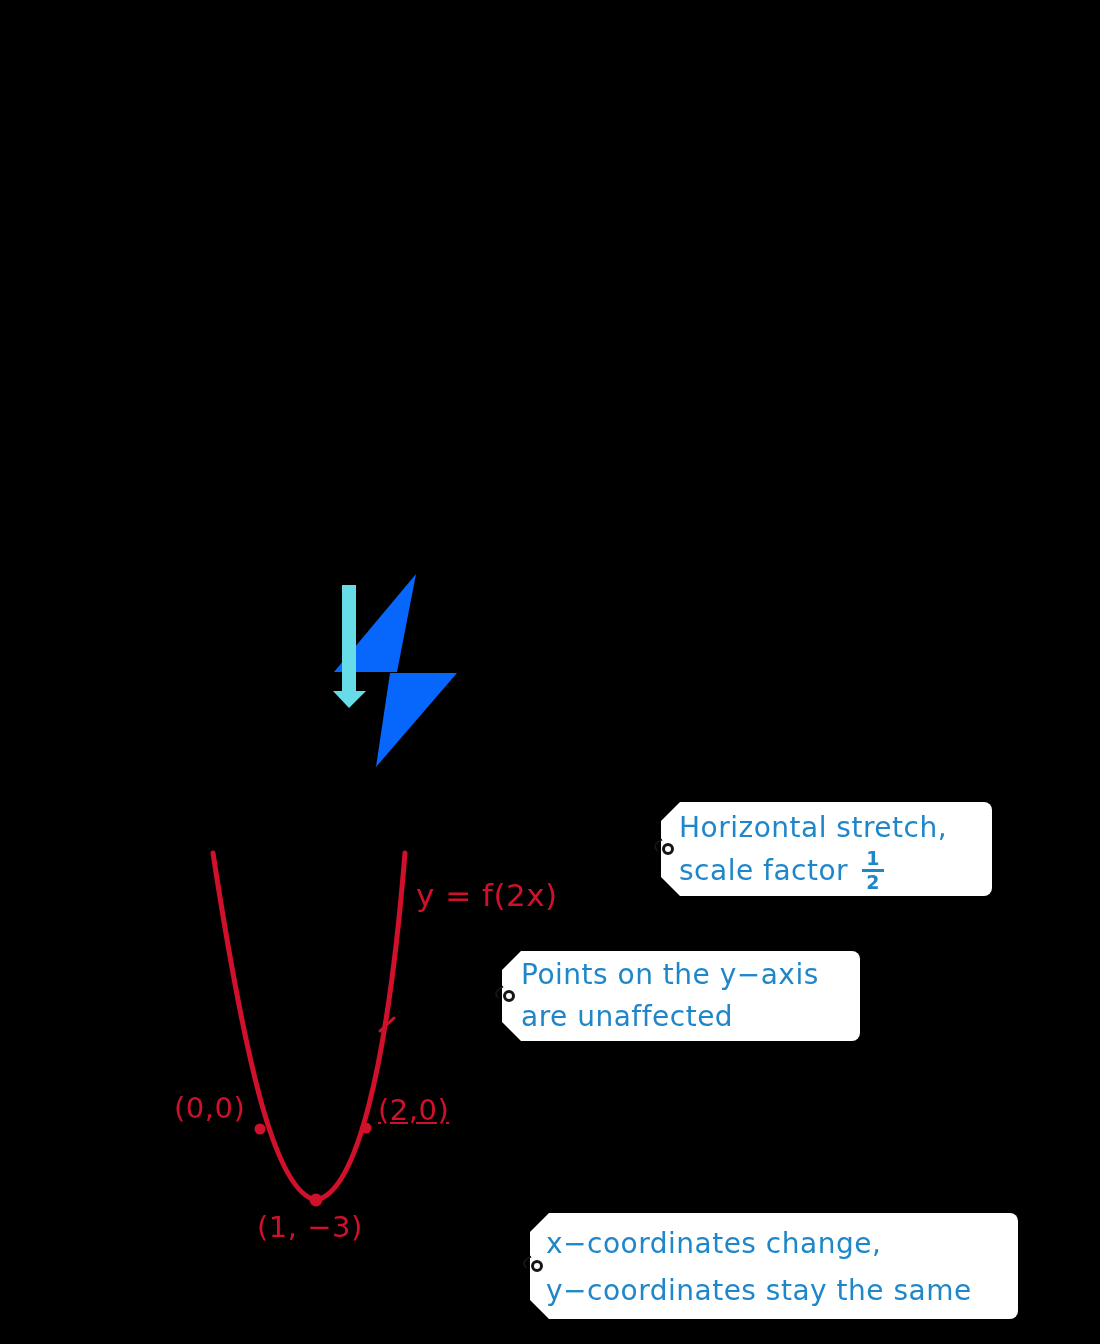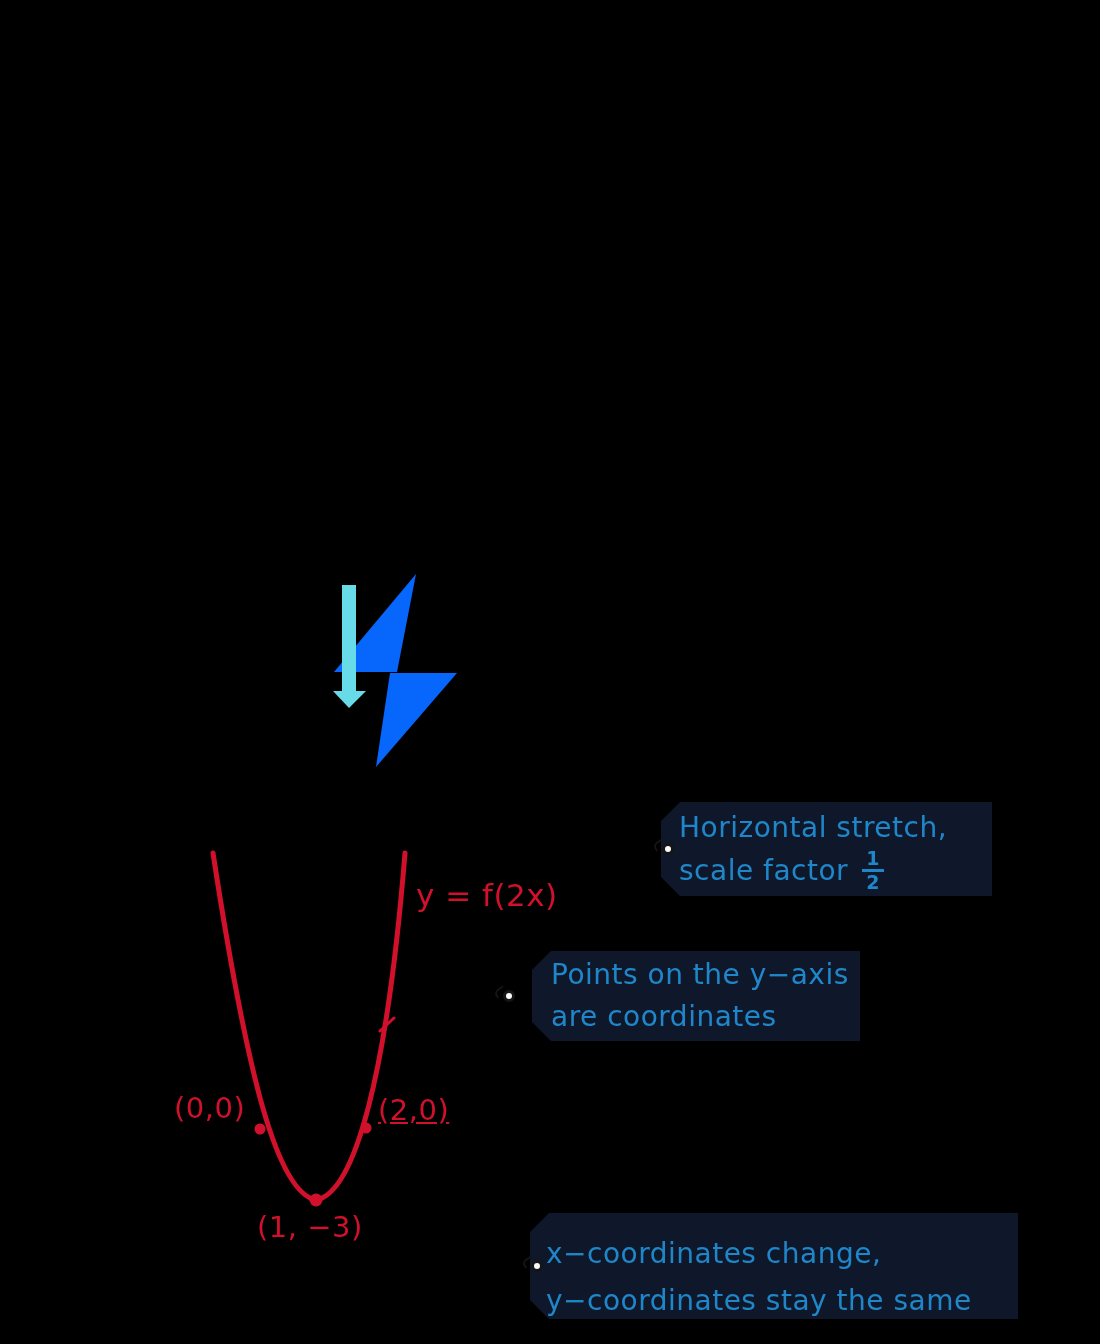--- a/index.html
+++ b/index.html
@@ -25,30 +25,30 @@
   .red-label{
     position:absolute;color:#d1112b;
     font-size:29px;letter-spacing:0.5px;white-space:nowrap;
   }
   .curve-label{left:416px;top:852px;font-size:31px;margin-top:25px;}
 
   
   .tag-group{position:absolute;}
   .tag-body{
     position:absolute;inset:0;
-    background:#0f172a;
-    border-radius:0;
+    background:#ffffff;
+    border-radius:8px;
     clip-path:polygon(19px 0, 100% 0, 100% 100%, 19px 100%, 0 calc(100% - 19px), 0 19px);
     color:#1f87c9;
     font-size:28px;letter-spacing:0.5px;white-space:nowrap;
     box-sizing:border-box;
   }
   .tag1 .tag-body{padding:4px 10px 0 18px;line-height:43px;}
-  .tag2 .tag-body{padding:3px 8px 0 19px;line-height:42px;margin-left:30px;}
-  .tag3 .tag-body{padding:17px 8px 0 16px;line-height:47px;}
+  .tag2 .tag-body{padding:3px 8px 0 19px;line-height:42px;}
+  .tag3 .tag-body{padding:7px 8px 0 16px;line-height:47px;}
   .tag-line{white-space:nowrap;}
   .frac-line{display:flex;align-items:flex-start;}
   .frac{
     display:inline-flex;flex-direction:column;align-items:center;
     margin-left:14px;font-size:19px;line-height:1.0;font-weight:bold;
   }
   .frac-bar{display:block;width:22px;height:0;border-top:3px solid #1f87c9;margin:1px 0;}
   .eyelet{
     position:absolute;left:1px;top:50%;
     width:6px;height:6px;margin-top:-6px;
@@ -106,21 +106,21 @@
         </span>
       </div>
     </div>
     <span class="eyelet-tail"></span>
     <span class="eyelet"></span>
   </div>
 
   <div class="tag-group tag2" style="left:502px;top:951px;width:358px;height:90px;">
     <div class="tag-body">
       <div class="tag-line">Points on the y−axis</div>
-      <div class="tag-line">are coordinates</div>
+      <div class="tag-line">are unaffected</div>
     </div>
     <span class="eyelet-tail"></span>
     <span class="eyelet"></span>
   </div>
 
   <div class="tag-group tag3" style="left:530px;top:1213px;width:488px;height:106px;">
     <div class="tag-body">
       <div class="tag-line">x−coordinates change,</div>
       <div class="tag-line">y−coordinates stay the same</div>
     </div>

